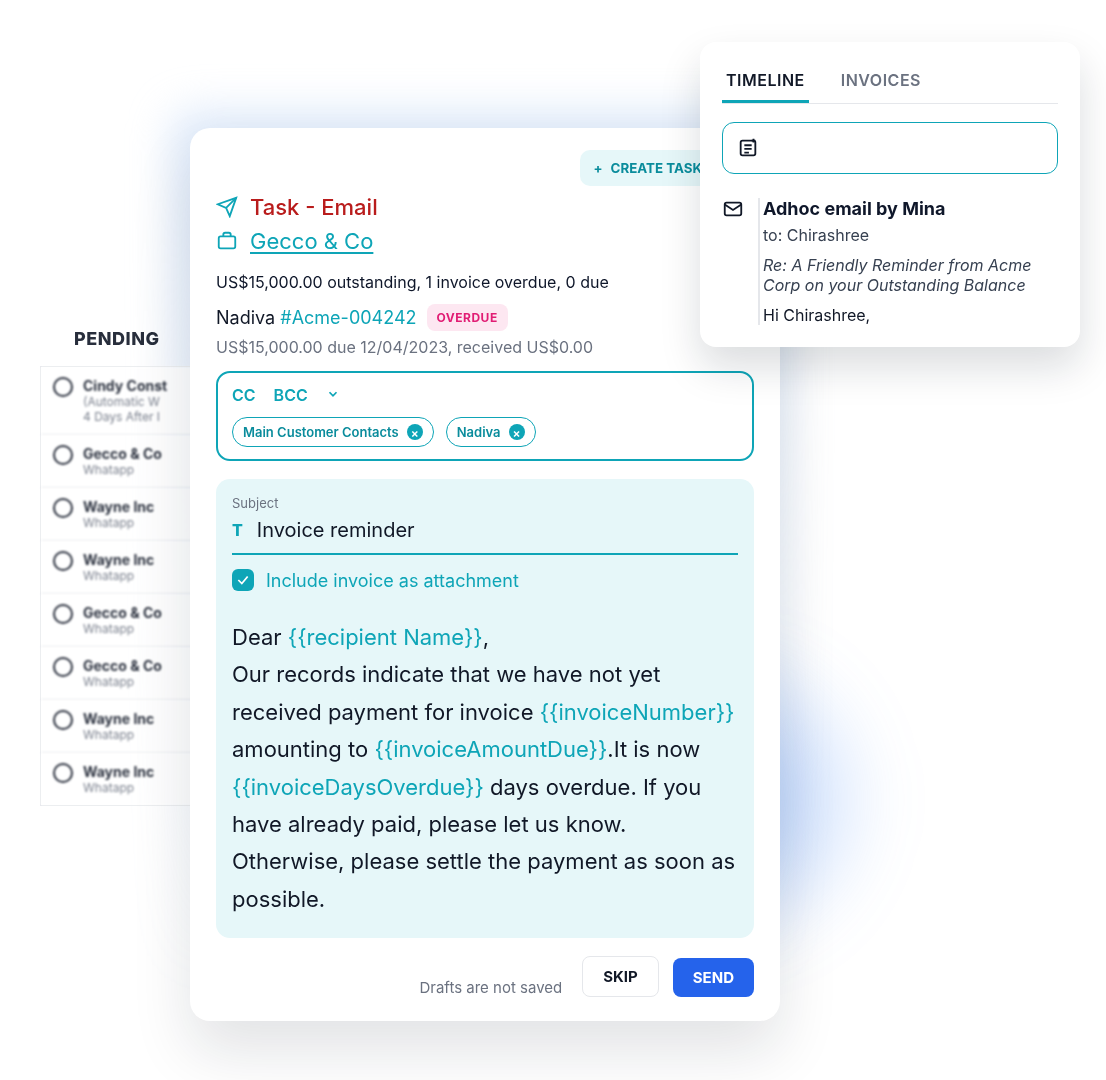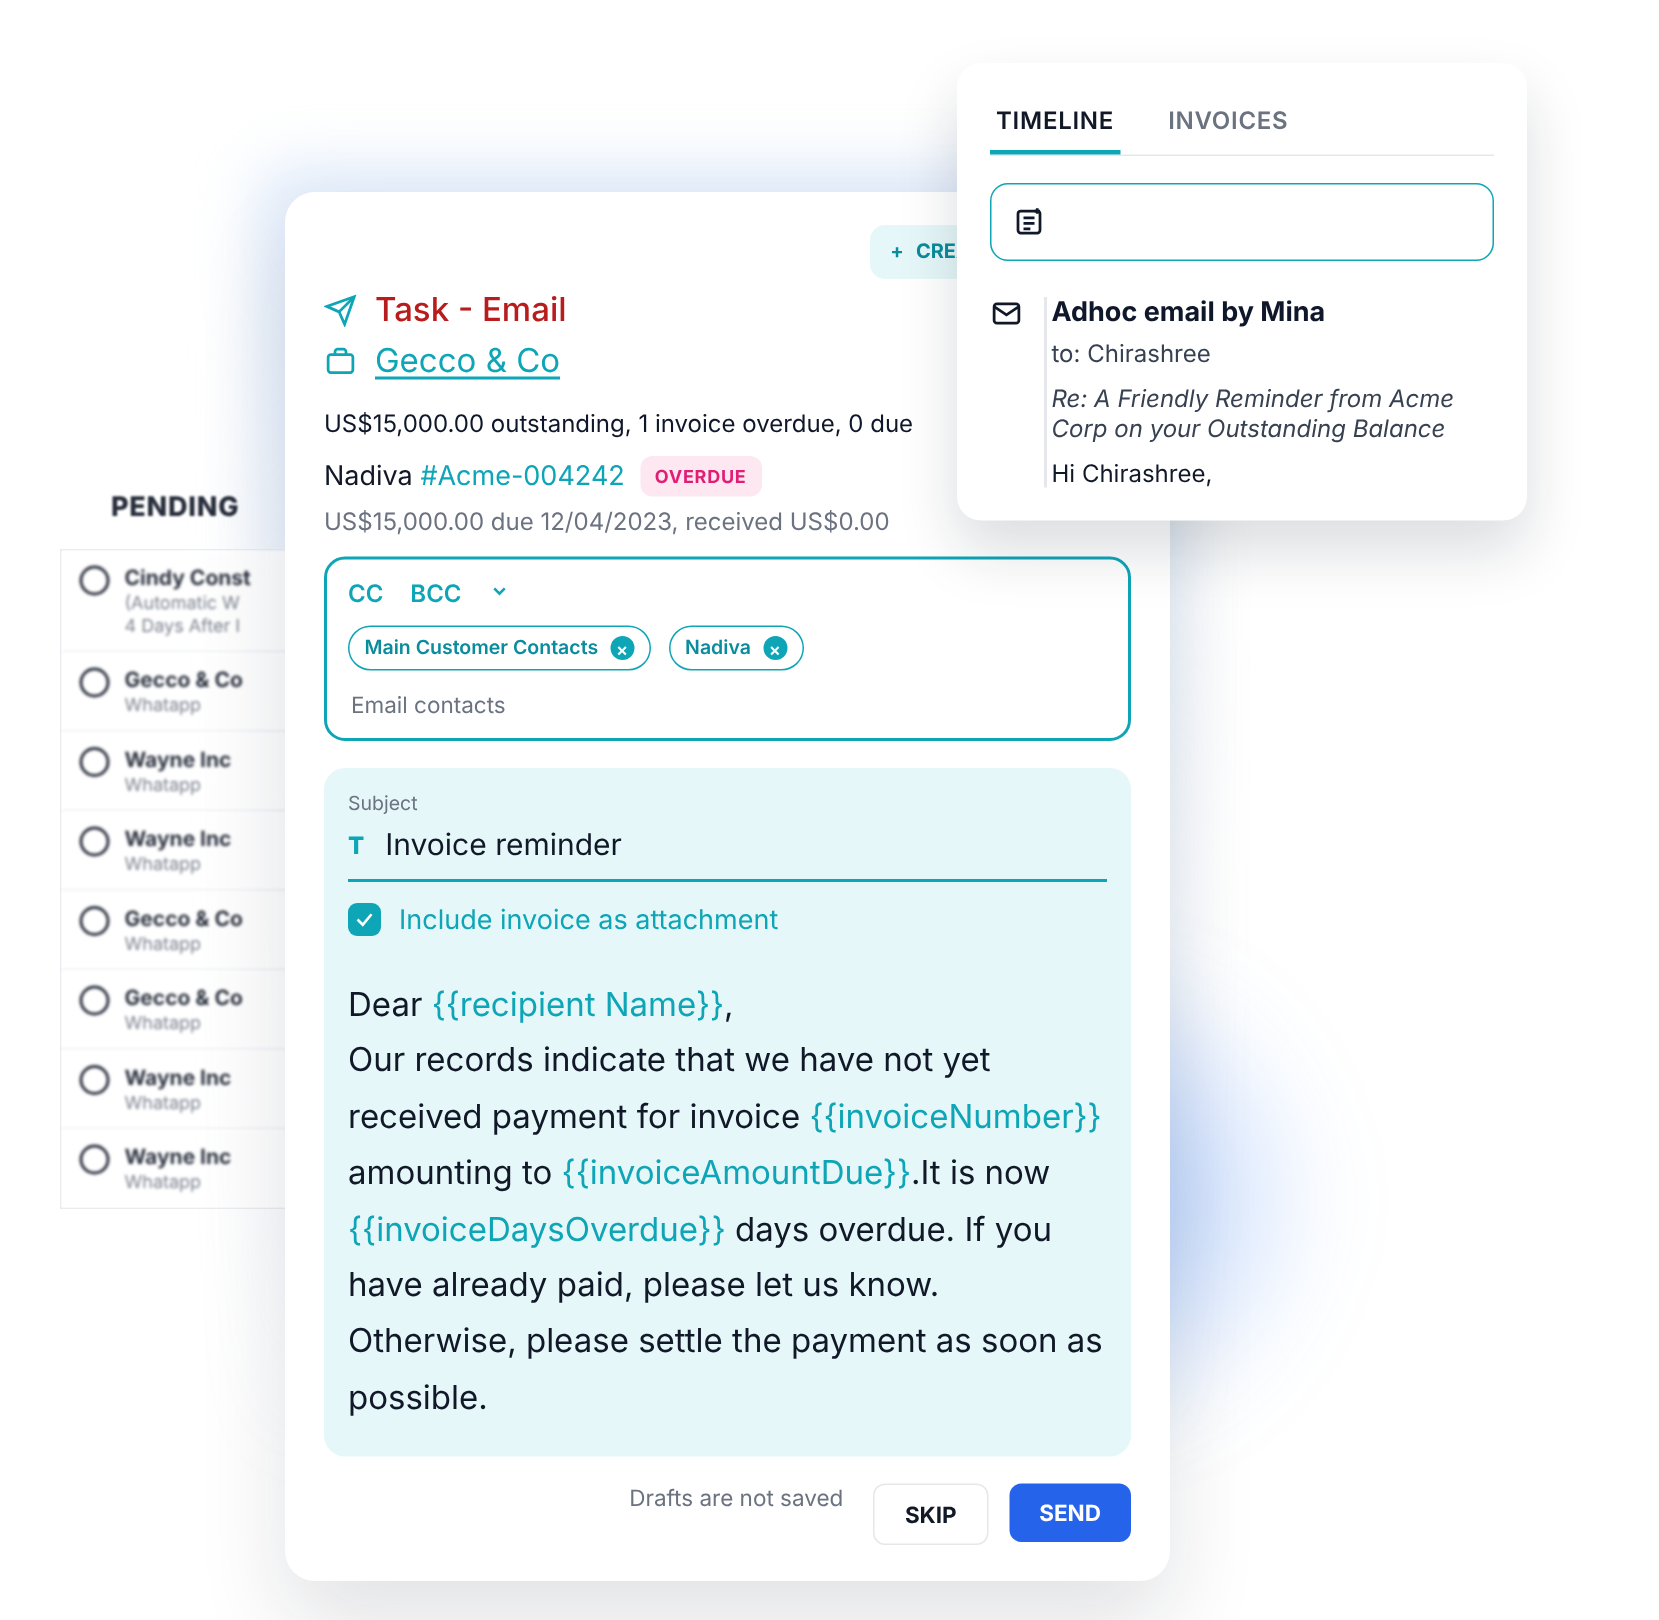--- a/index.html
+++ b/index.html
@@ -62,28 +62,28 @@
   .sub-row{display:flex;align-items:center;gap:12px;border-bottom:2px solid var(--teal);padding-bottom:10px}
   .sub-row .ticon{color:var(--teal);font-weight:800}
   .sub-input{border:none;outline:none;background:transparent;font-size:20px;color:#111827;width:100%}
   .attach-row{display:flex;align-items:center;gap:12px;margin-top:14px}
   .cbx{width:22px;height:22px;border-radius:6px;background:var(--teal);display:inline-flex;align-items:center;justify-content:center}
   .cbx svg{width:14px;height:14px;stroke:#fff;stroke-width:3;fill:none}
   .attach-row .txt{color:var(--teal);font-size:18px}
   .body{margin-top:28px;font-size:22px;line-height:1.7;color:#111827}
   .body .var{color:var(--teal)}
 
-  .footer{display:flex;justify-content:flex-end;align-items:flex-start;gap:14px;margin-top:18px}
+  .footer{display:flex;justify-content:flex-end;align-items:flex-end;gap:14px;margin-top:18px}
   .hint{color:var(--muted);font-size:15px;margin-right:6px}
   .btn{border-radius:8px;padding:10px 20px;font-weight:700;font-size:15px;cursor:pointer}
   .btn-skip{background:#fff;border:1.5px solid var(--border);color:#111827}
   .btn-send{background:var(--blue);color:#fff;border:none}
 
   
-  .timeline{position:absolute;left:638px;top:42px;width:380px;background:#fff;border-radius:16px;box-shadow:var(--shadow);padding:18px 22px 22px}
+  .timeline{position:absolute;left:700px;top:42px;width:380px;background:#fff;border-radius:16px;box-shadow:var(--shadow);padding:18px 22px 22px}
   .tabs{display:flex;gap:28px;border-bottom:1px solid var(--border);margin-bottom:18px}
   .tab{padding:10px 4px;color:var(--muted);font-weight:600;letter-spacing:.5px;border-bottom:3px solid transparent;cursor:pointer}
   .tab.active{color:#111827;border-bottom-color:var(--teal)}
   .event{border:1.5px solid var(--teal);border-radius:12px;padding:14px;display:flex;gap:14px;margin-bottom:24px}
   .event .eicon{flex:0 0 22px;height:22px}
   .event .eicon svg{width:22px;height:22px;stroke:#111827;fill:none;stroke-width:2}
   .event h4{margin:2px 0 8px;font-size:18px}
   .event p{margin:0 0 8px;font-size:16px;color:#111827}
   .event .ts{color:var(--muted);font-size:14px;margin-bottom:10px}
   .reply{display:inline-block;border:1.5px solid var(--teal);color:var(--teal-strong);background:#fff;border-radius:8px;padding:8px 22px;font-weight:700;cursor:pointer}
@@ -216,21 +216,20 @@
     </div>
     <div class="chips">
       <span class="chip">
         <span>Main Customer Contacts</span>
         <span class="x">×</span>
       </span>
       <span class="chip">
         <span>Nadiva</span>
         <span class="x">×</span>
       </span>
-      <input class="email-input" placeholder="Email contacts" style="">
     </div>
   </div>
 
   <div class="subject-block">
     <div class="subject-label">Subject</div>
     <div class="sub-row">
       <span class="ticon">T</span>
       <input class="sub-input" value="Invoice reminder" style="">
     </div>
     <div class="attach-row">

